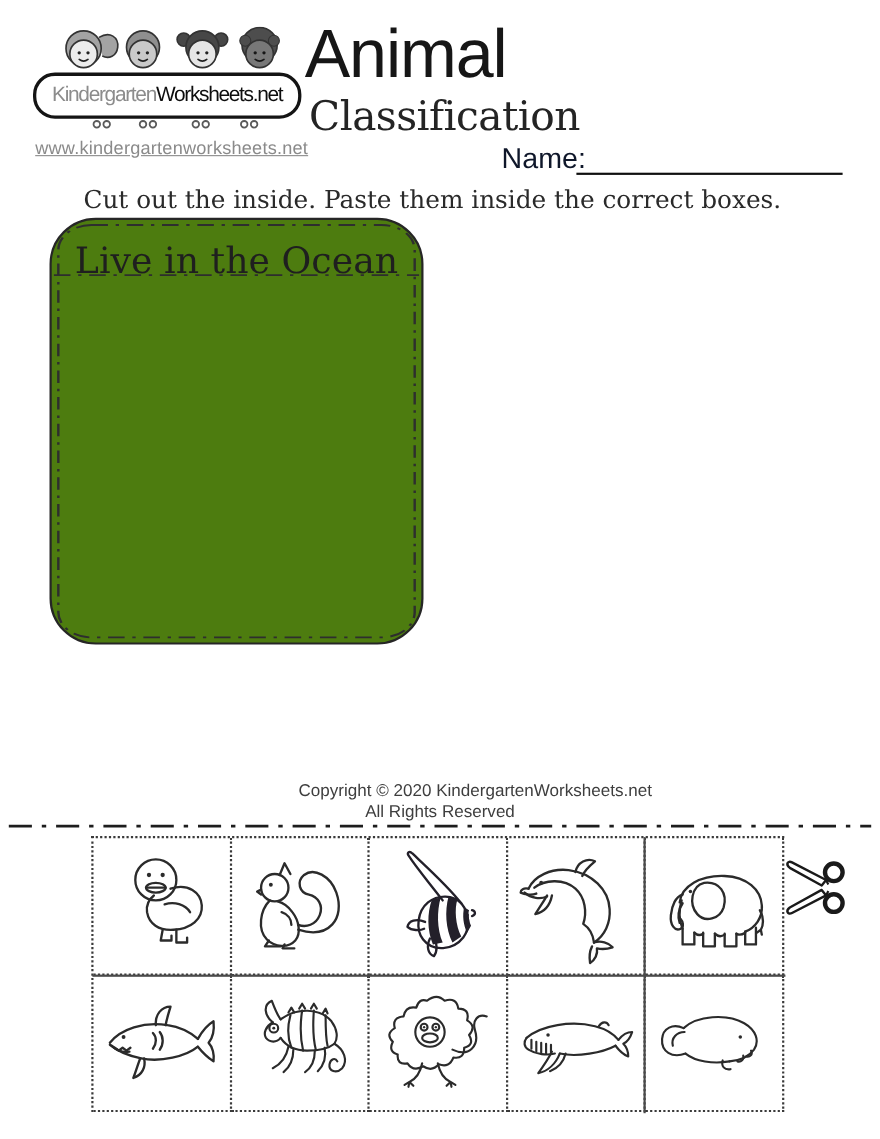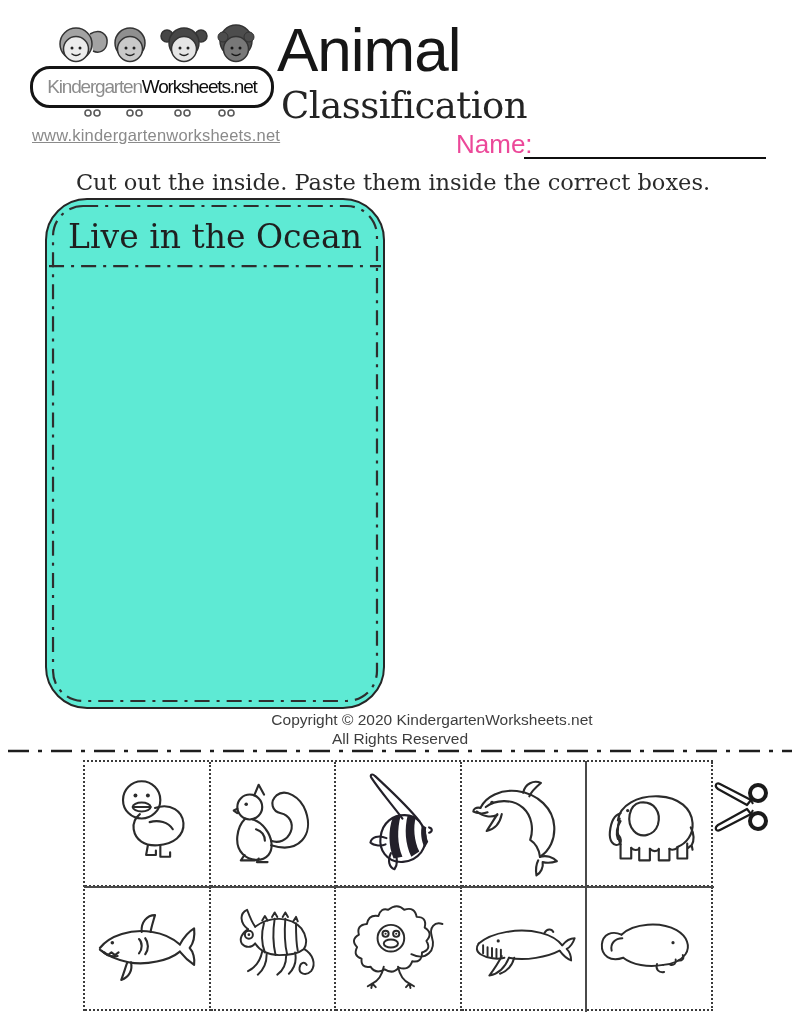--- a/index.html
+++ b/index.html
@@ -13,28 +13,28 @@
   .logo-banner{position:absolute;left:0;top:44px;width:238px;height:36px;border:3px solid #141414;
     border-radius:20px;background:#fff;display:flex;align-items:center;justify-content:center;
     font-weight:normal;font-size:19px;letter-spacing:-1.2px;white-space:nowrap;z-index:2;}
   .logo-banner .lt1{color:#8c8c8c;}
   .logo-banner .lt2{color:#0d0d0d;text-align:right;}
   .logo-url{position:absolute;left:2px;top:104px;font-size:16.5px;color:#8a8a8a;letter-spacing:0.2px;white-space:nowrap;text-decoration:underline;}
 
   
   .title1{position:absolute;left:277px;top:14px;font-size:62px;color:#161616;letter-spacing:-1px;}
   .title2{position:absolute;left:281px;top:84px;font-size:37px;font-family:"DejaVu Serif",serif;color:#242424;letter-spacing:-0.5px;}
-  .name-label{position:absolute;left:456px;top:129px;font-size:26px;color:#ec4899;}
+  .name-label{position:absolute;left:456px;top:129px;font-size:26px;color:#0f172a;}
   .name-line{position:absolute;left:524px;top:130px;width:242px;height:27px;border-bottom:2.5px solid #0f0f0f;}
   .instruction{position:absolute;left:0;top:169px;width:786px;text-align:center;
     font-family:"DejaVu Serif",serif;font-size:22.5px;color:#2a2a2a;}
 
   
-  .box{position:absolute;top:198px;height:511px;border:2.5px solid #262626;border-radius:42px;
-    box-sizing:border-box;background:#5eead4;}
+  .box{position:absolute;top:198px;height:388px;border:2.5px solid #262626;border-radius:42px;
+    box-sizing:border-box;background:#4d7c0f;}
   .box-left{left:45px;width:340px;}
   .box-right{left:412px;width:338px;}
   .box-inner{position:absolute;left:0;top:0;width:100%;height:100%;}
   .box-label{position:relative;margin-top:17px;text-align:center;font-family:"DejaVu Serif",serif;
     font-size:33px;color:#1f1f1f;z-index:1;}
 
   
   .copy1{position:absolute;left:0;top:711px;width:800px;text-align:center;font-size:15.5px;color:#3e3e3e;padding-left:32px;}
   .copy2{position:absolute;left:0;top:730px;width:800px;text-align:center;font-size:15.5px;color:#3e3e3e;}
 

